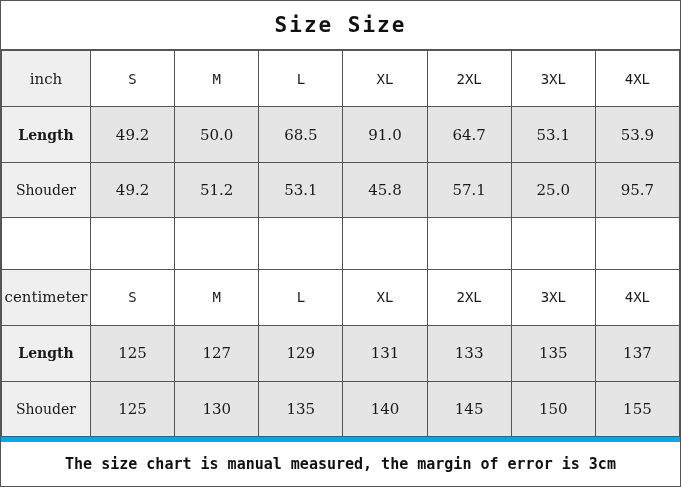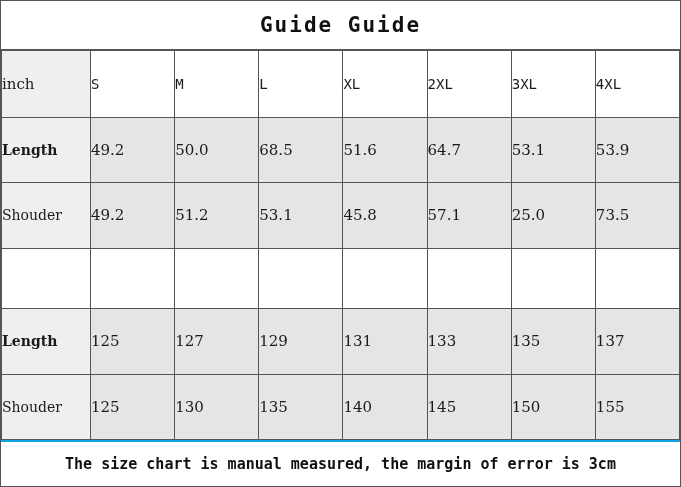--- a/index.html
+++ b/index.html
@@ -37,20 +37,21 @@
     flex: 0 0 auto;
   }
   table.size-table {
     border-collapse: collapse;
     width: 100%;
     table-layout: fixed;
     flex: 1 1 auto;
   }
   table.size-table td {
     border: 1px solid #555555;
+    text-align: center;
     vertical-align: middle;
     font-size: 15px;
     color: #1a1a1a;
     padding: 0;
   }
   table.size-table td.first-col {
     width: 88px;
     background: #efefef;
     font-size: 14px;
   }
@@ -83,76 +84,86 @@
   }
   .footer {
     height: 44px;
     line-height: 44px;
     text-align: center;
     font-family: "DejaVu Sans Mono", monospace;
     font-size: 15px;
     font-weight: bold;
     color: #111111;
     background: #ffffff;
-    border-top: 2px solid #0ea5e9;
+    border-top: 5px solid #0ea5e9;
     flex: 0 0 auto;
   }
 </style>
 </head>
 <body>
 
 <div class="page">
 
-  <div class="title">Guide Guide</div>
+  <div class="title">Size Size</div>
 
   <table class="size-table">
     <tbody>
 
       <tr class="unit-row">
         <td class="first-col">inch</td>
         <td>S</td>
         <td>M</td>
         <td>L</td>
         <td>XL</td>
         <td>2XL</td>
         <td>3XL</td>
         <td>4XL</td>
       </tr>
       <tr class="data-row">
         <td class="first-col bold-label">Length</td>
         <td>49.2</td>
         <td>50.0</td>
         <td>68.5</td>
-        <td>51.6</td>
+        <td>91.0</td>
         <td>64.7</td>
         <td>53.1</td>
         <td>53.9</td>
       </tr>
       <tr class="data-row">
         <td class="first-col">Shouder</td>
         <td>49.2</td>
         <td>51.2</td>
         <td>53.1</td>
         <td>45.8</td>
         <td>57.1</td>
         <td>25.0</td>
-        <td>73.5</td>
+        <td>95.7</td>
       </tr>
 
       <tr class="spacer-row">
         <td class="first-col"></td>
         <td></td>
         <td></td>
         <td></td>
         <td></td>
         <td></td>
         <td></td>
         <td></td>
       </tr>
 
+      <tr class="unit-row">
+        <td class="first-col">centimeter</td>
+        <td>S</td>
+        <td>M</td>
+        <td>L</td>
+        <td>XL</td>
+        <td>2XL</td>
+        <td>3XL</td>
+        <td>4XL</td>
+      </tr>
       <tr class="data-row">
         <td class="first-col bold-label">Length</td>
         <td>125</td>
         <td>127</td>
         <td>129</td>
         <td>131</td>
         <td>133</td>
         <td>135</td>
         <td>137</td>
       </tr>

